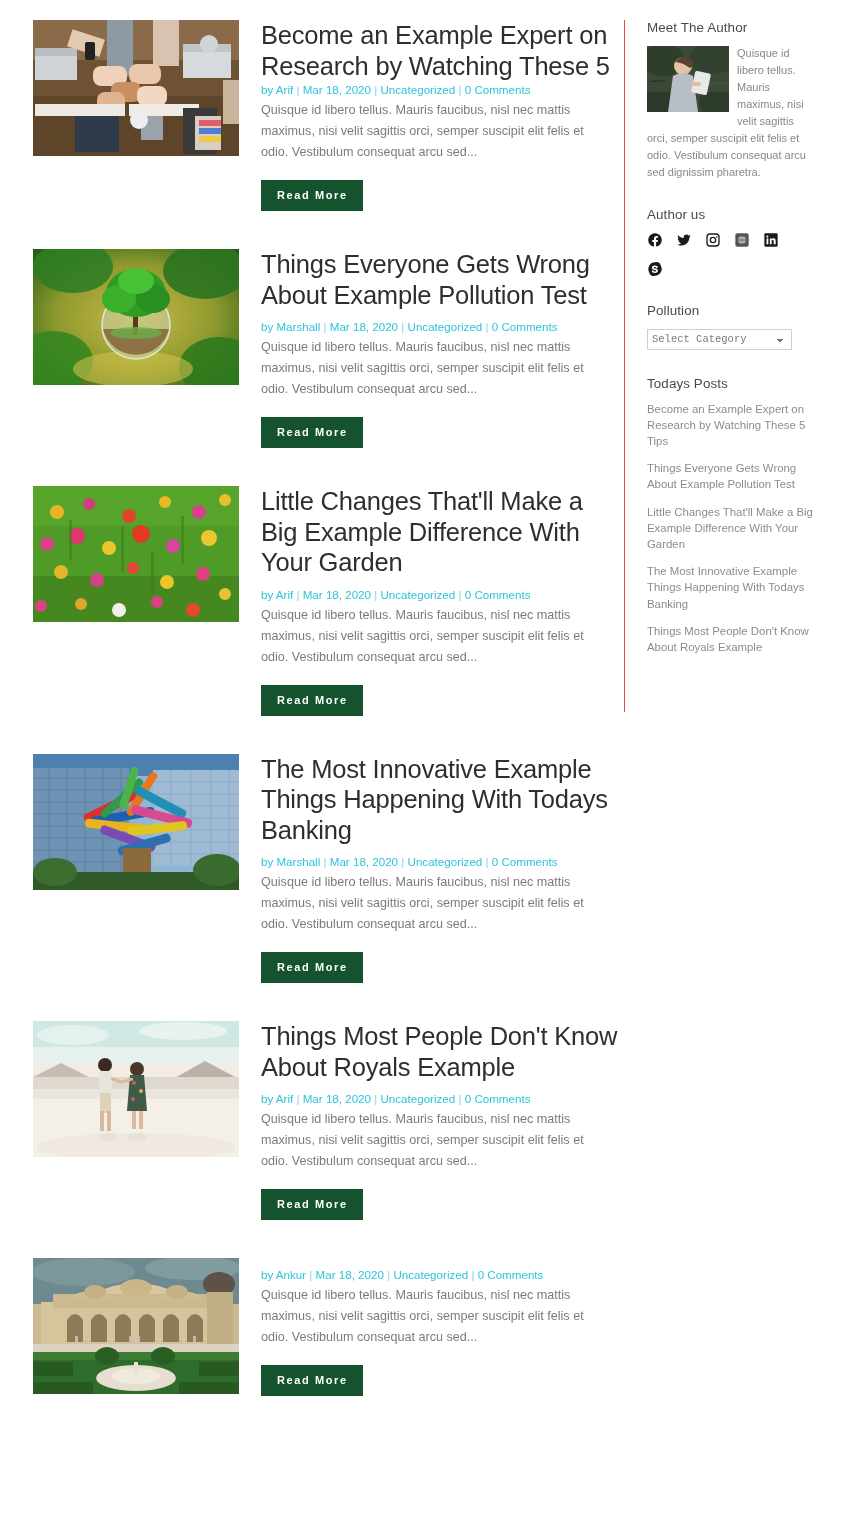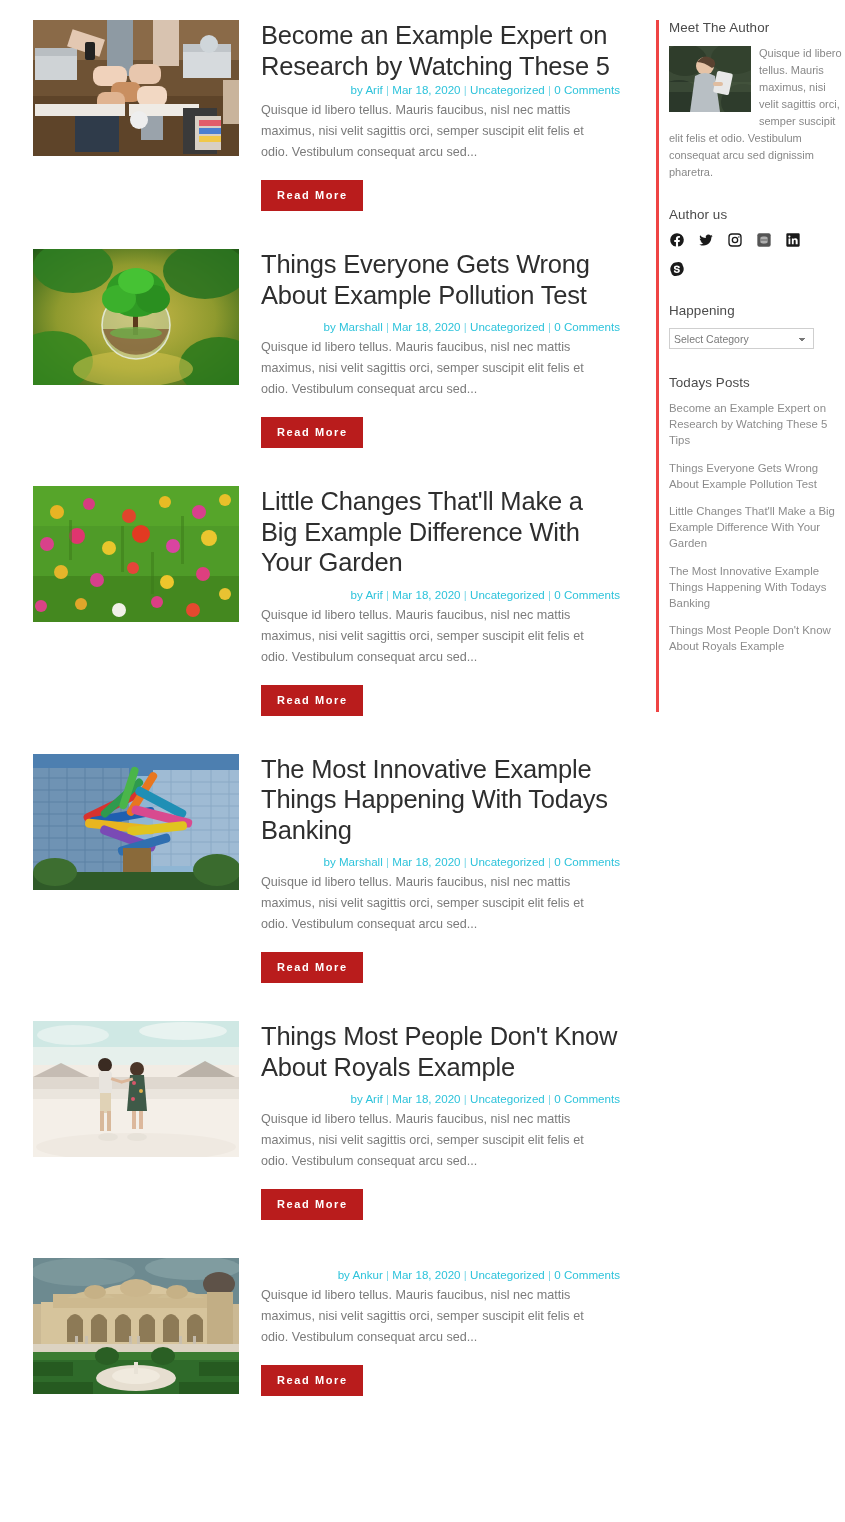--- a/index.html
+++ b/index.html
@@ -76,58 +76,57 @@
   .post.first .post-meta {
     margin-top: 1px;
   }
 
   .post-meta {
     font-size: 11.6px;
     line-height: 16px;
     color: #2ec3db;
     margin-top: 9px;
     white-space: nowrap;
-    text-align: right;
   }
   .post-meta a {
     color: #2ec3db;
     text-decoration: none;
   }
   .post-meta .sep { color: #7fd9e8; }
 
   .post-excerpt {
     font-size: 12.6px;
     line-height: 21px;
     color: #7b7b7b;
     margin-top: 2px;
     max-width: 345px;
   }
 
   .read-more {
     display: inline-block;
     margin-top: 17px;
-    background: #b91c1c;
+    background: #14532d;
     color: #ffffff;
     font-size: 11px;
     letter-spacing: 1.6px;
     font-weight: 700;
     padding: 9px 15px 9px 16px;
     border: none;
     cursor: pointer;
     font-family: "Liberation Sans", sans-serif;
     line-height: 13px;
   }
 
   
   .sidebar {
     flex: 0 0 190px;
     width: 190px;
-    margin-left: 36px;
-    padding-left: 10px;
-    border-left: 3px solid #ef4444;
+    margin-left: 4px;
+    padding-left: 22px;
+    border-left: 1px solid #ef4444;
     min-height: 692px;
   }
 
   .widget { margin-bottom: 26px; }
 
   .widget-title {
     font-size: 13.4px;
     font-weight: 400;
     color: #4a4a4a;
     margin-bottom: 10px;
@@ -166,21 +165,21 @@
   .social-link svg { display: block; width: 16px; height: 16px; fill: #1a1a1a; }
 
   .cat-select {
     width: 145px;
     height: 21px;
     font-size: 10.5px;
     color: #7a7a7a;
     border: 1px solid #cfcfcf;
     background: #ffffff;
     padding: 0 4px;
-    font-family: Liberation Sans, sans-serif;
+    font-family: Liberation Mono, monospace;
     border-radius: 0;
     appearance: none;
     -webkit-appearance: none;
     background-image:
       linear-gradient(45deg, transparent 50%, #777 50%),
       linear-gradient(135deg, #777 50%, transparent 50%);
     background-position:
       calc(100% - 11px) 9px,
       calc(100% - 7px) 9px;
     background-size: 4px 4px, 4px 4px;
@@ -573,21 +572,21 @@
           </a>
           <a class="social-link">
             <svg viewBox="0 0 24 24">
                 <path d="M12 2a10 10 0 0 0-8.6 15.1A6 6 0 0 0 12 22a10 10 0 0 0 8.6-15.1A6 6 0 0 0 12 2zm0 16c-2.7 0-4.8-1.3-4.8-3 0-.7.5-1.2 1.3-1.2 1.6 0 1.4 2.1 3.5 2.1 1.1 0 1.8-.5 1.8-1.1 0-.8-.7-1-1.8-1.3l-1.6-.4c-2-.5-3-1.5-3-3 0-2 1.9-3.3 4.4-3.3 2.4 0 4.4 1.1 4.4 2.7 0 .8-.5 1.3-1.3 1.3-1.4 0-1.3-1.8-3.3-1.8-1 0-1.7.4-1.7 1 0 .7.6.9 1.6 1.1l1.2.3c2.1.5 3.6 1.4 3.6 3.2 0 2.1-2 3.4-4.3 3.4z"></path>
               </svg>
           </a>
         </div>
       </div>
 
       <div class="widget">
-        <h3 class="widget-title">Happening</h3>
+        <h3 class="widget-title">Pollution</h3>
         <select class="cat-select">
           <option>Select Category</option>
         </select>
       </div>
 
       <div class="widget">
         <h3 class="widget-title">Todays Posts</h3>
         <ul class="recent-list">
           <li>
               <a>Become an Example Expert on Research by Watching These 5 Tips</a>

